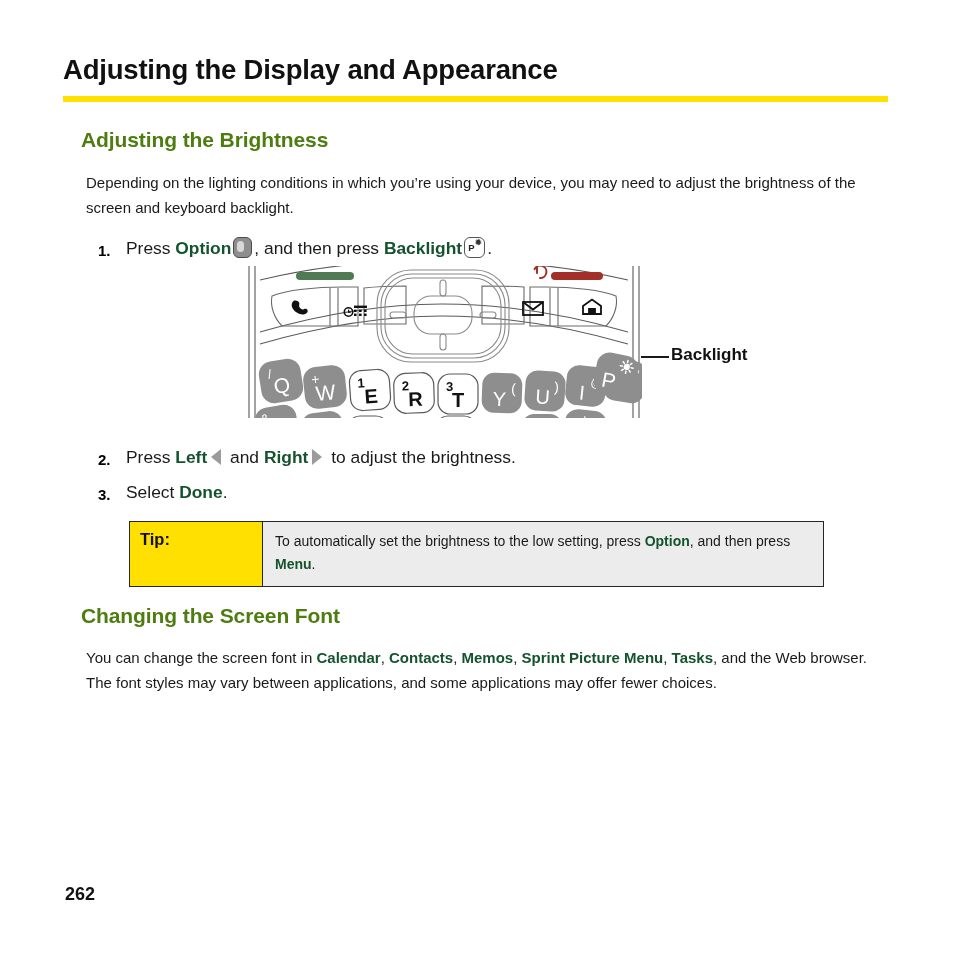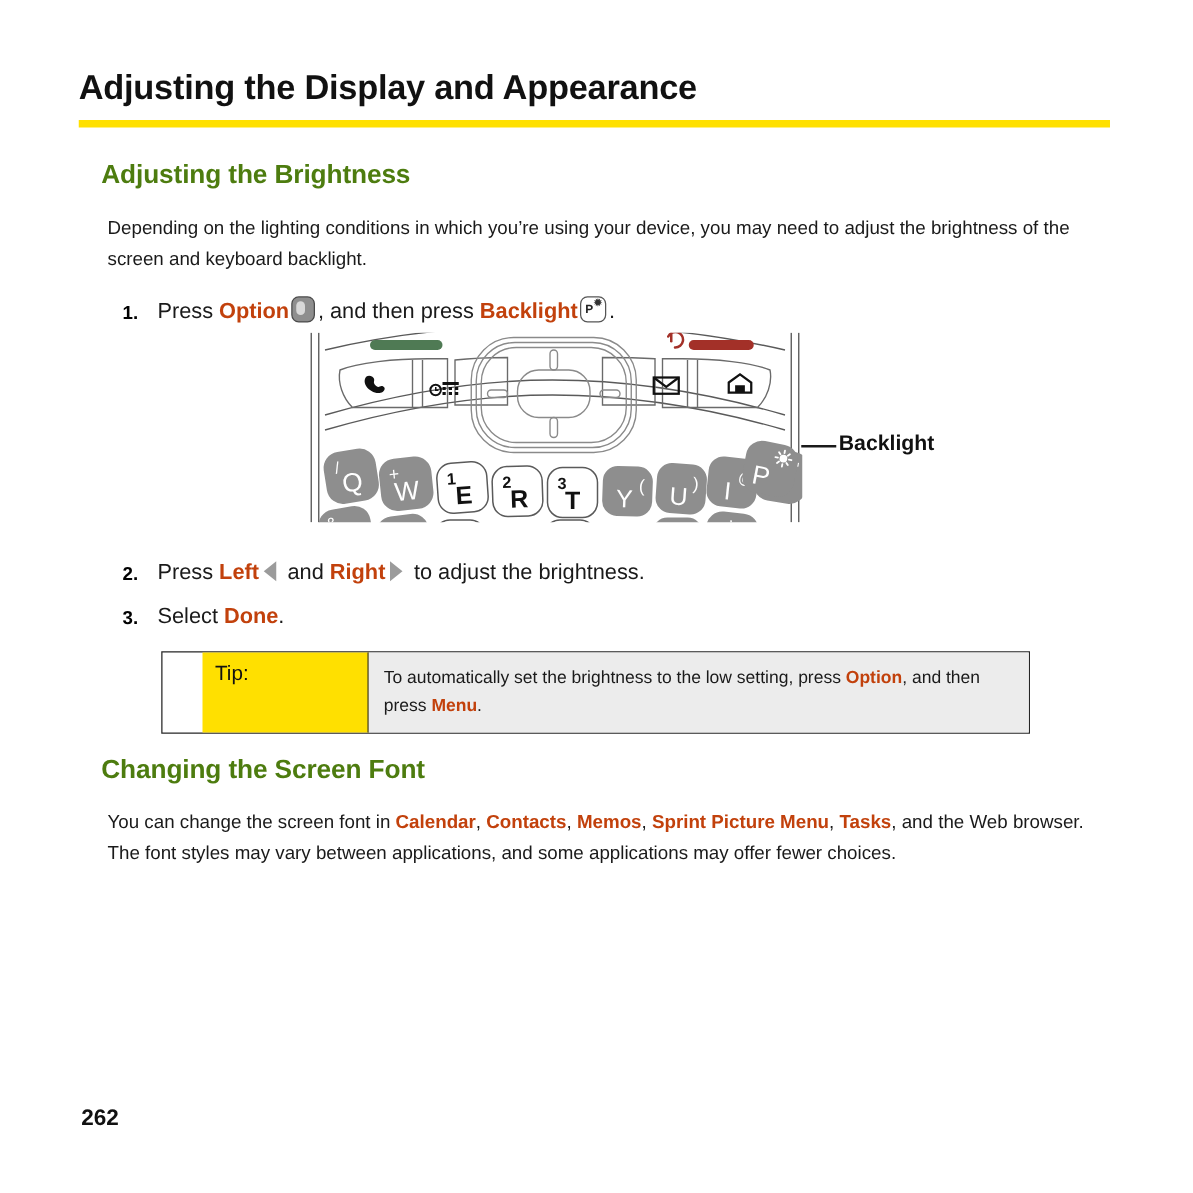--- a/index.html
+++ b/index.html
@@ -59,21 +59,21 @@
     position: absolute;
     left: 86px;
     width: 790px;
     font-size: 15px;
     line-height: 25px;
     color: #1a1a1a;
   }
   #para-brightness { top: 170px; }
   #para-font { top: 645px; }
 
-  b, strong { font-weight: bold; color: #c2410c; }
+  b, strong { font-weight: bold; color: #14532d; }
 
   
   .step {
     position: absolute;
     left: 98px;
     width: 790px;
     font-size: 17.4px;
     line-height: 25px;
     color: #1a1a1a;
     display: flex;
@@ -185,23 +185,22 @@
     display: flex;
   }
   .tip-label {
     width: 133px;
     flex: 0 0 133px;
     background: #FFE000;
     border-right: 1.3px solid #262626;
     box-sizing: border-box;
     padding: 8px 0 10px 10px;
     font-size: 16.5px;
-    font-weight: normal;
+    font-weight: bold;
     color: #111;
-    margin-left: 32px;
   }
   .tip-body {
     flex: 1;
     background: #ececec;
     box-sizing: border-box;
     padding: 8px 12px 10px 12px;
     font-size: 14px;
     line-height: 23px;
     color: #1a1a1a;
   }

